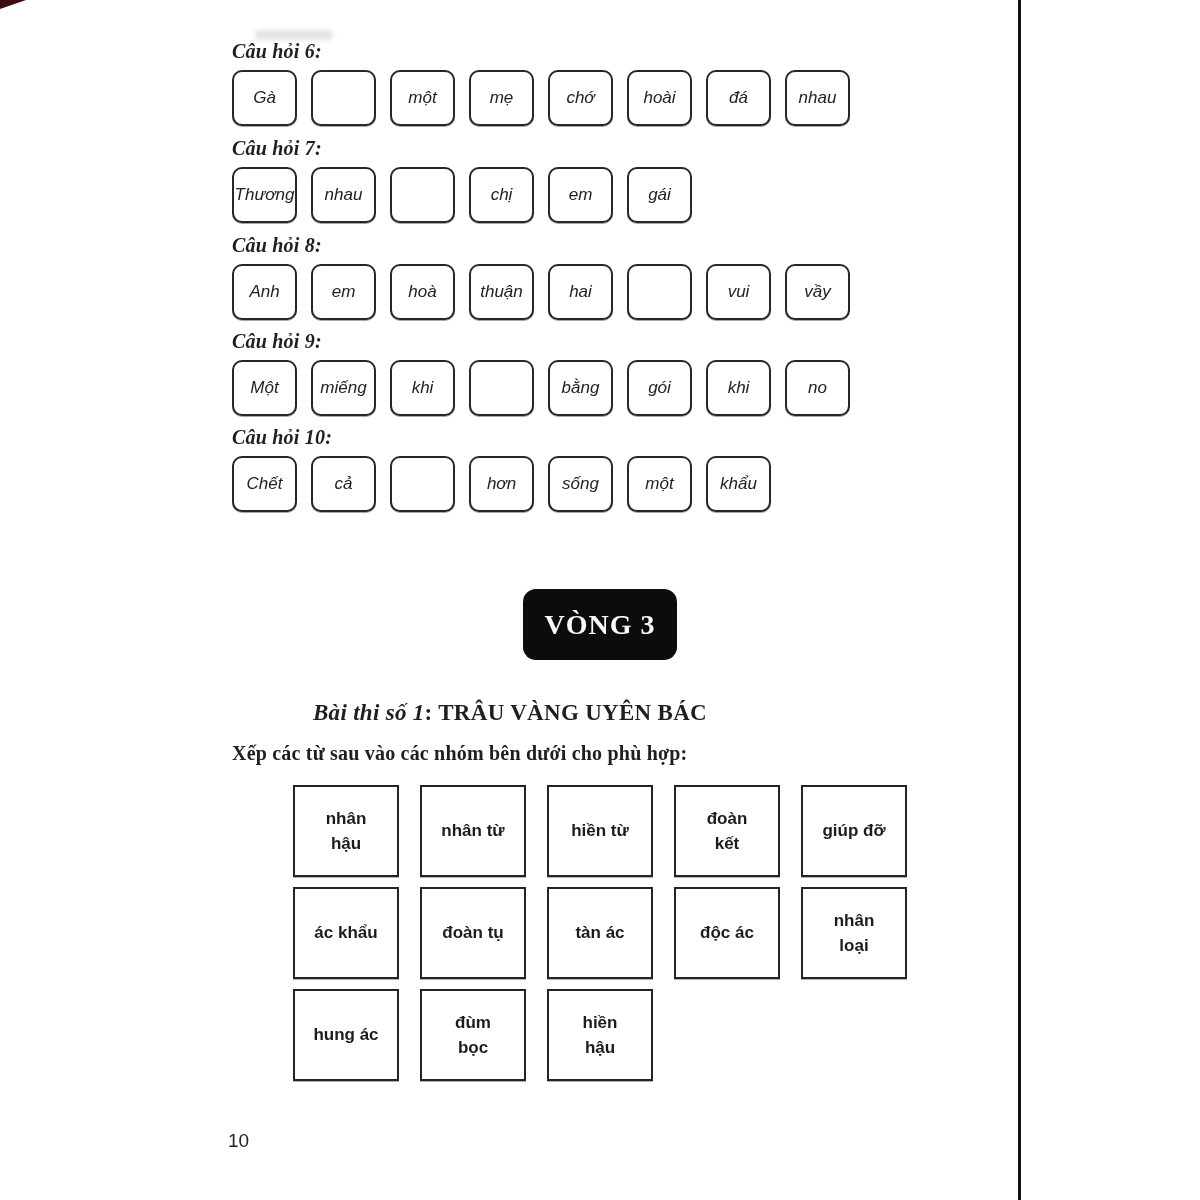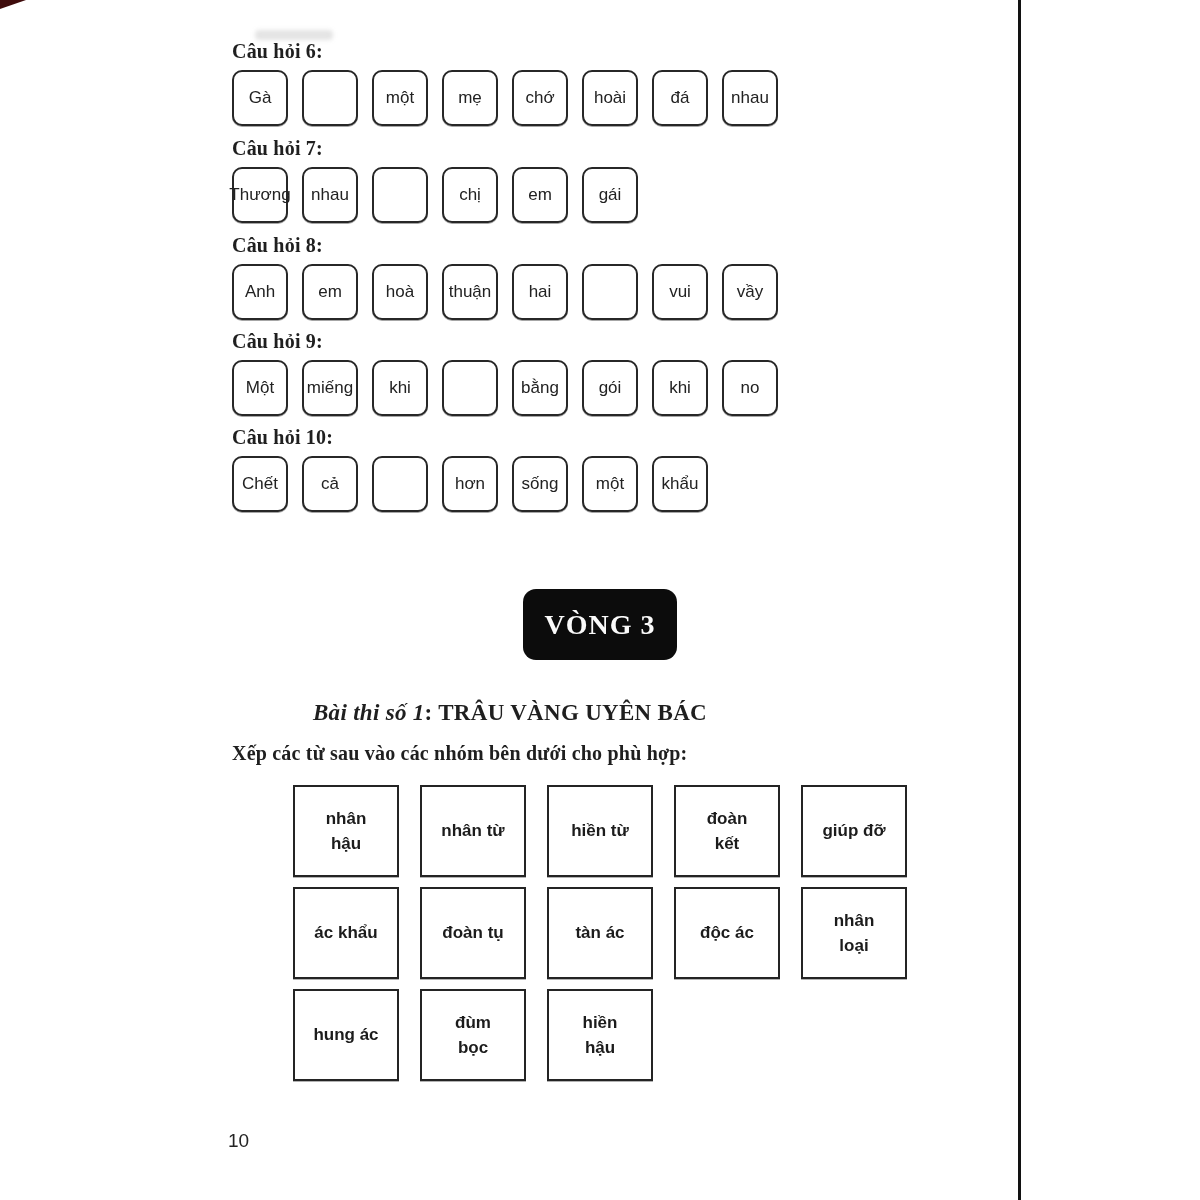--- a/index.html
+++ b/index.html
@@ -13,29 +13,29 @@
     background:#3f0c0c;clip-path:polygon(0 0,100% 0,0 100%);
   }
   .page-edge-line{
     position:absolute;left:1018px;top:0;width:3px;height:1200px;background:#121212;
   }
   .scan-smudge{
     position:absolute;left:255px;top:30px;width:78px;height:10px;
     background:rgba(130,130,130,.22);filter:blur(2px);border-radius:4px;
   }
   
-  .qgroup{position:absolute;left:232px;}
+  .qgroup{position:absolute;left:232px;font-style:italic;}
   .q6{top:40px;} .q7{top:137px;} .q8{top:234px;} .q9{top:330px;} .q10{top:426px;}
   .qlabel{
     font-size:20px;font-weight:bold;letter-spacing:.2px;line-height:22px;
     font-family:"Liberation Serif", serif;
   }
   .word-row{display:flex;gap:14px;margin-top:8px;}
   .word-box{
-    width:56px;height:56px;border:2px solid #272727;border-radius:10px;
+    width:65px;height:56px;border:2px solid #272727;border-radius:10px;
     display:flex;align-items:center;justify-content:center;
     font-family:"Liberation Sans", sans-serif;font-size:17px;color:#222;
     background:#fff;box-sizing:border-box;box-shadow:0 1px 0 rgba(0,0,0,.35);
   }
   
   .round-badge{
     position:absolute;left:523px;top:589px;width:154px;height:71px;
     background:#0c0c0c;border-radius:13px;color:#fafafa;
     display:flex;align-items:center;justify-content:center;
     font-family:"Liberation Serif", serif;font-weight:bold;font-size:28px;letter-spacing:1px;

